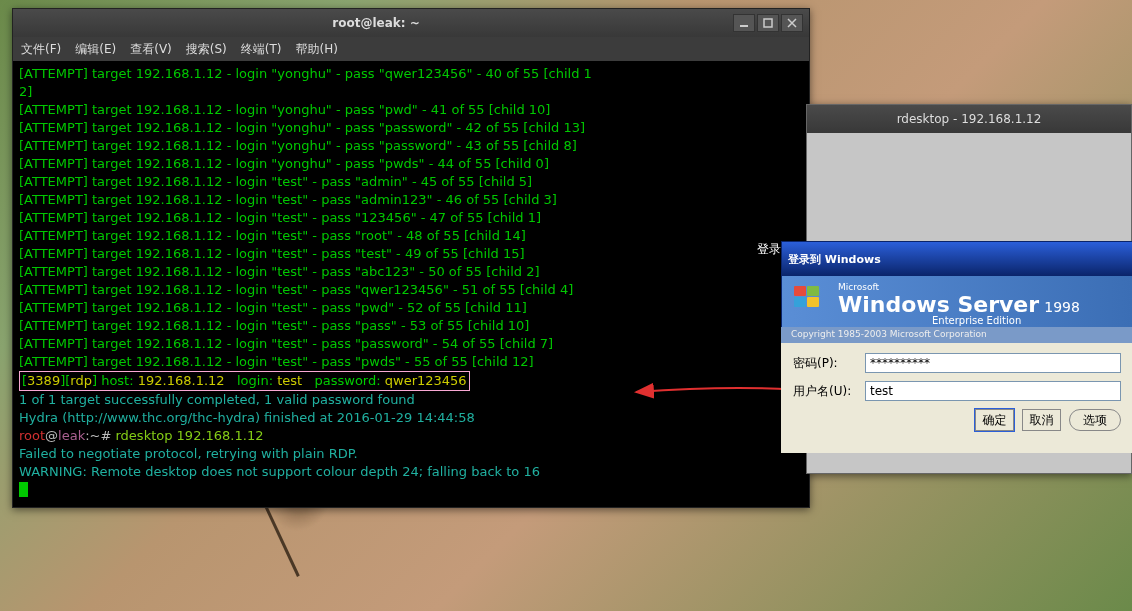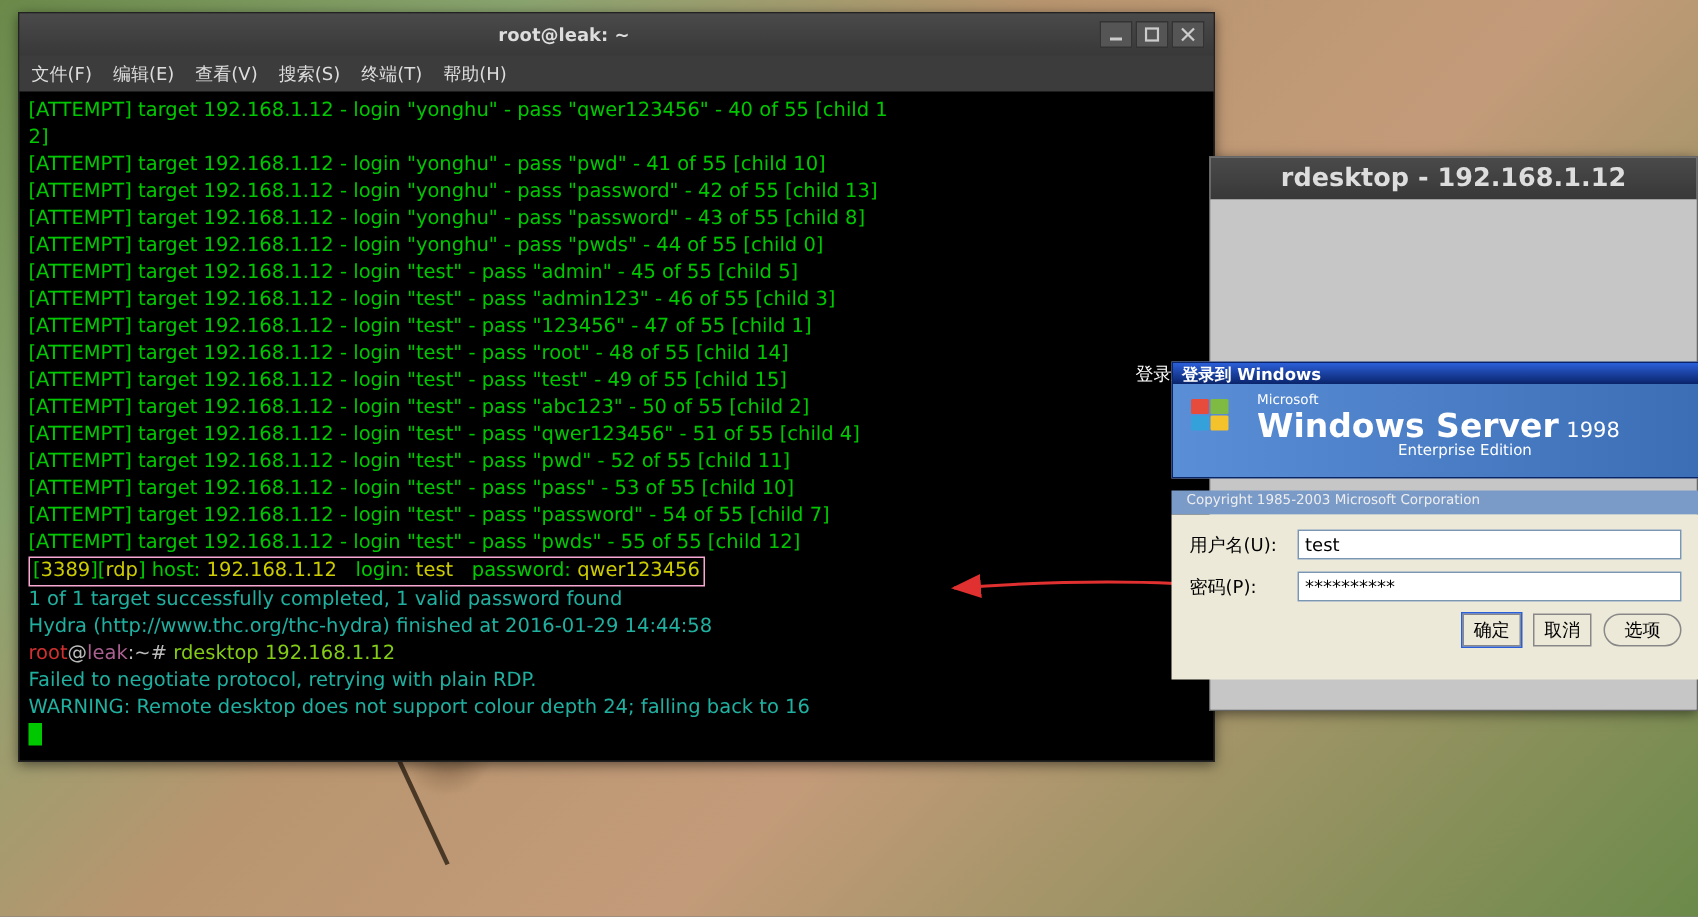--- a/index.html
+++ b/index.html
@@ -33,26 +33,26 @@
   .prompt-tail { color:#bbb; }
   .cmd { color:#84cc16; }
   .teal { color:#20b0a0; }
   .cursor { display:inline-block; width:9px; height:15px; background:#00c800; vertical-align:text-bottom; }
 
   
   .arrow { position:absolute; left:628px; top:380px; pointer-events:none; }
 
   
   .rdwin { position:absolute; left:806px; top:104px; width:326px; background:#bfbfbf; border:1px solid #666; box-shadow:0 2px 8px rgba(0,0,0,.5); }
-  .rdtitle { height:28px; background:linear-gradient(#4a4a4a,#383838); color:#ddd; font-size:17px; display:flex; align-items:center; justify-content:center; font-weight:bold; }
+  .rdtitle { height:28px; background:linear-gradient(#4a4a4a,#383838); color:#ddd; font-size:12px; display:flex; align-items:center; justify-content:center; font-weight:normal; }
   .rdbody { height:340px; background:#c6c6c6; position:relative; }
 
   
   .xpwin { position:absolute; left:-26px; top:108px; width:352px; border:1px solid #0a246a; background:#ece9d8; }
-  .xptitle { height:14px; background:linear-gradient(#2b5fd9,#0a246a); color:#fff; font-size:11px; display:flex; align-items:center; padding:0 6px; font-weight:bold; }
+  .xptitle { height:34px; background:linear-gradient(#2b5fd9,#0a246a); color:#fff; font-size:11px; display:flex; align-items:center; padding:0 6px; font-weight:bold; }
   .xpbanner { height:62px; background:linear-gradient(90deg,#5a8ed6 0%,#3b6eb5 100%); color:#fff; padding:6px 10px; position:relative; }
   .xplogo { position:absolute; left:12px; top:10px; display:flex; gap:1px; flex-wrap:wrap; width:28px; }
   .xplogo div { width:12px; height:10px; border-radius:1px; }
   .xpr { background:#e64b3c; } .xpg { background:#7fba42; } .xpb { background:#35a1da; } .xpy { background:#f4c22b; }
   .xpbrand { margin-left:46px; }
   .xpbrand .ms { font-size:9px; }
   .xpbrand .ws { font-size:22px; font-weight:bold; }
   .xpbrand .yr { font-size:14px; font-weight:normal; }
   .xpbrand .ed { font-size:10px; display:block; margin-left:94px; margin-top:-2px; }
   .xpcopy { position:absolute; left:-26px; top:194px; width:352px; height:16px; background:#7a9ac8; color:#eee; font-size:9px; padding:2px 10px; }
@@ -138,26 +138,26 @@
           <span class="ed">Enterprise Edition</span>
         </div>
       </div>
     </div>
     <div class="xpcopy">
       <span>Copyright</span>
       <span>1985-2003 Microsoft Corporation</span>
     </div>
     <div class="xpform">
       <div class="xprow">
+        <label>密码(P):</label>
+        <input type="text" value="**********" style="">
+      </div>
+      <div class="xprow">
         <label>用户名(U):</label>
         <input type="text" value="test" style="">
-      </div>
-      <div class="xprow">
-        <label>密码(P):</label>
-        <input type="text" value="**********" style="">
       </div>
       <div class="xpbtns">
         <button class="xpbtn">确定</button>
         <button class="xpbtn">取消</button>
         <button class="xpbtn xpopt">选项</button>
       </div>
     </div>
   </div>
 </div>
 

